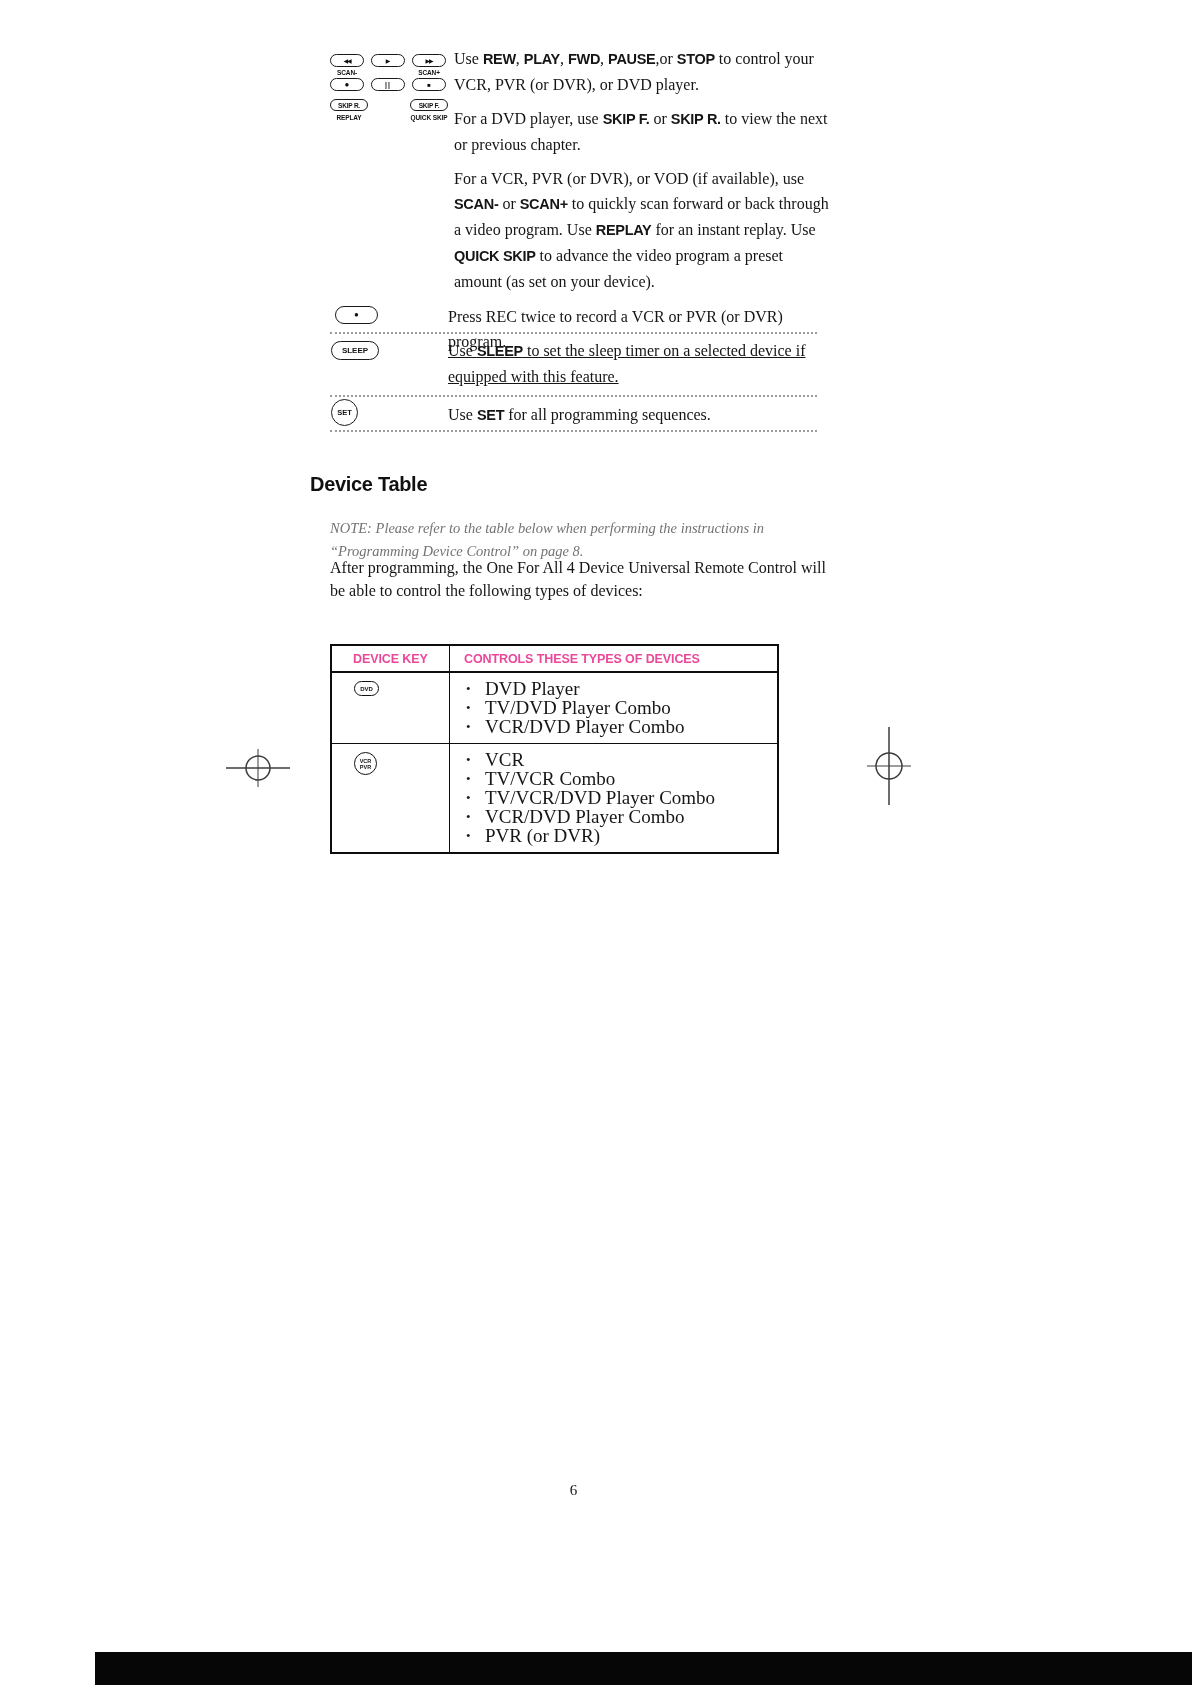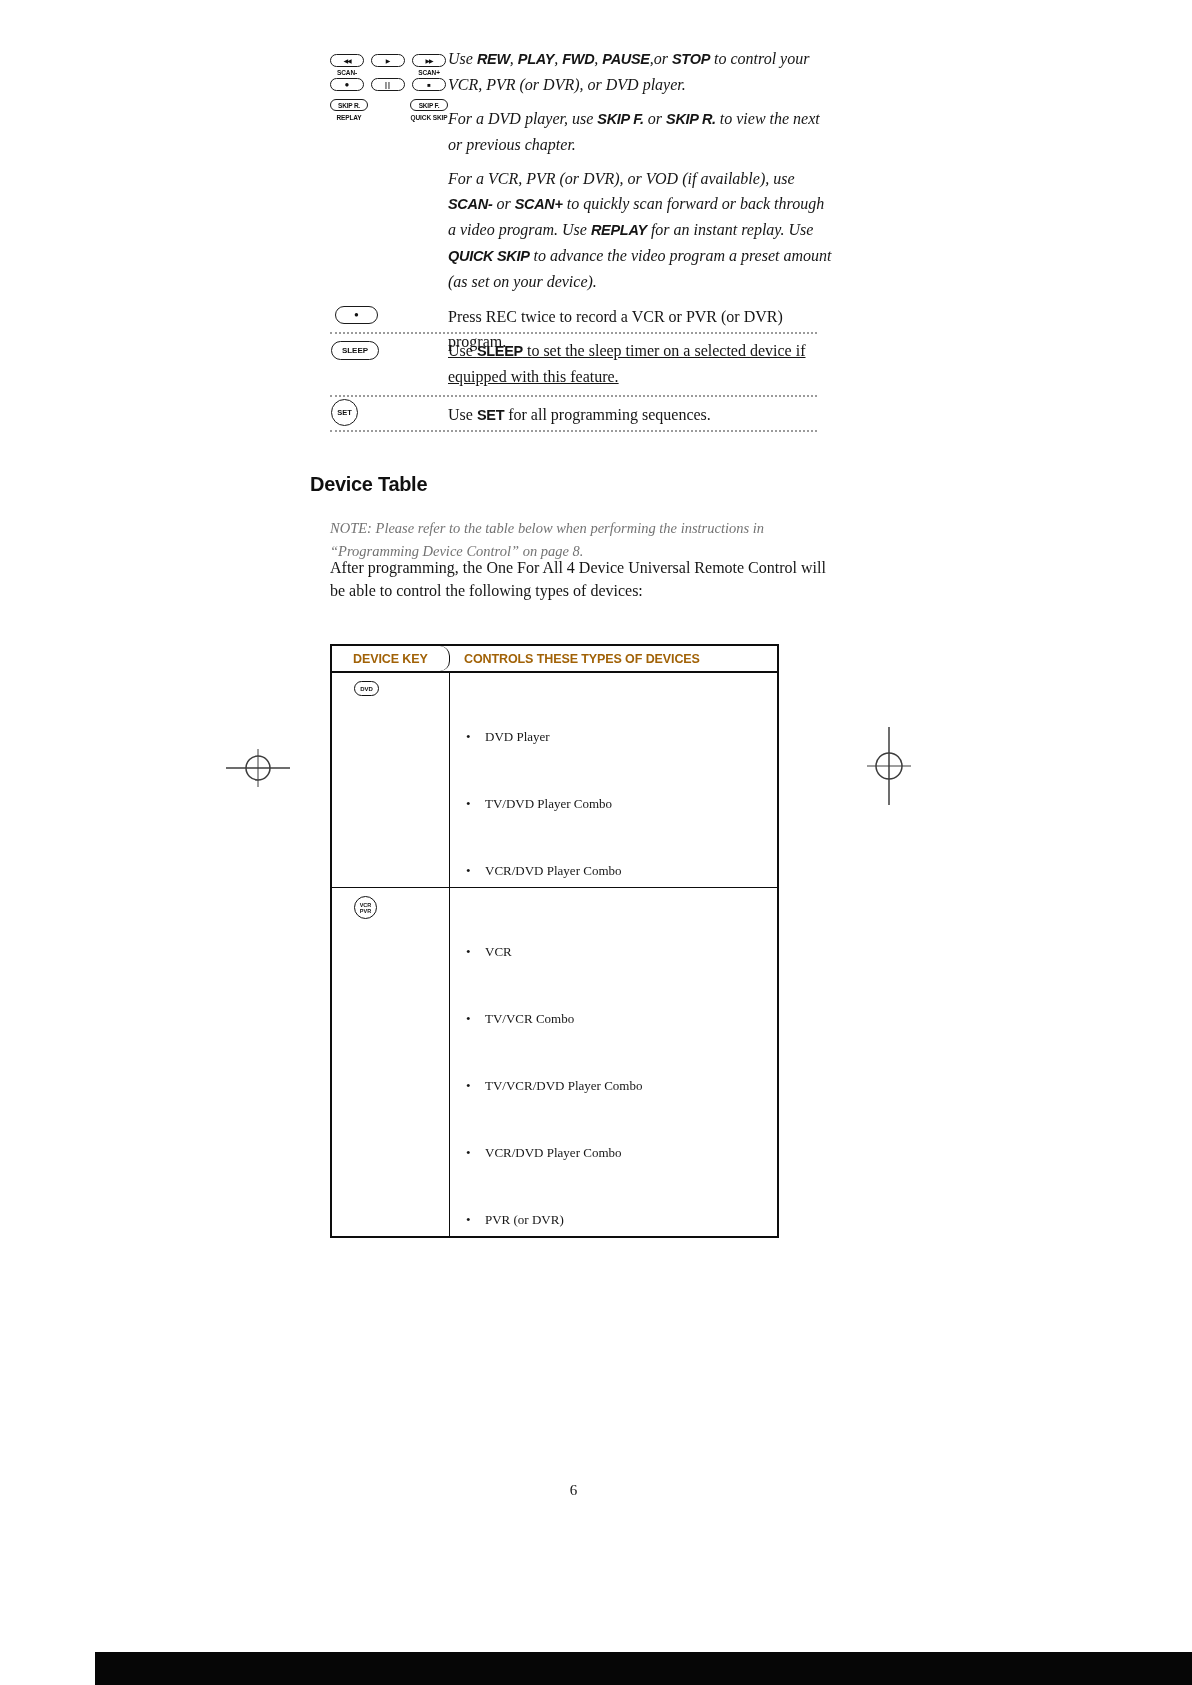--- a/index.html
+++ b/index.html
@@ -17,49 +17,49 @@
   .skippill{width:38px;height:12px;border-radius:7px;
             font:bold 6.5px "Liberation Sans",sans-serif;letter-spacing:-0.2px;color:#111;}
   .glyph{font-size:6px;line-height:1;color:#111;letter-spacing:-1px;}
   .glyph-dot{font-size:8px;letter-spacing:0;}
   .glyph-pause{font:bold 7px "Liberation Sans",sans-serif;letter-spacing:1px;}
   .figlabel{position:absolute;font:bold 6.5px "Liberation Sans",sans-serif;
             text-align:center;color:#111;letter-spacing:-0.1px;}
 
   
   .bodytext{font-size:16px;line-height:25px;color:#151515;}
-  .bodytext p{margin:0 0 9px 0;font-style:italic;}
+  .bodytext p{margin:0 0 9px 6px;}
   .kw{font-family:"Liberation Sans",sans-serif;font-weight:700;font-size:14.5px;letter-spacing:-0.3px;}
   .dots{position:absolute;left:330px;width:487px;height:0;border-top:2px dotted #9b9b9b;}
 
   
   .recbtn{left:335px;top:306px;width:43px;height:18px;border-radius:9px;}
   .sleepbtn{left:331px;top:341px;width:48px;height:19px;border-radius:10px;
             font:bold 8px "Liberation Sans",sans-serif;color:#111;}
   .setbtn{position:absolute;left:331px;top:399px;width:27px;height:27px;border:1.4px solid #1a1a1a;
           border-radius:50%;display:flex;align-items:center;justify-content:center;
           font:bold 7.5px "Liberation Sans",sans-serif;color:#111;background:#fff;box-sizing:border-box;}
 
   
   .h2{font:bold 20px "Liberation Sans",sans-serif;letter-spacing:-0.3px;color:#101010;}
   .note{font:italic 14.5px/23px "Liberation Serif",serif;color:#737373;}
   .intro{font:16px/23px "Liberation Serif",serif;color:#151515;}
 
   
   .dtable{position:absolute;left:330px;top:644px;width:449px;border:2px solid #0d0d0d;background:#fff;box-sizing:border-box;}
   .thead{display:flex;border-bottom:2px solid #0d0d0d;height:25px;}
-  .th{font:bold 12.5px "Liberation Sans",sans-serif;color:#a16207;display:flex;align-items:center;box-sizing:border-box;letter-spacing:-0.1px;border-radius:10px;}
+  .th{font:bold 12.5px "Liberation Sans",sans-serif;color:#ec4899;display:flex;align-items:center;box-sizing:border-box;letter-spacing:-0.1px;}
   .th1{width:118px;border-right:1.5px solid #0d0d0d;padding-left:21px;}
   .th2{flex:1;padding-left:14px;}
   .trow{display:flex;border-bottom:1.5px solid #0d0d0d;}
   .trow:last-child{border-bottom:none;}
   .tkey{width:118px;border-right:1.5px solid #0d0d0d;box-sizing:border-box;padding:8px 0 0 22px;}
   .tcell{flex:1;padding:6px 0 7px 14px;box-sizing:border-box;min-height:34px;}
   ul.items{list-style:none;margin:0;padding:0;}
-  .items li{position:relative;padding-left:21px;font-size:13px;line-height:19px;color:#161616;margin-top:48px;}
+  .items li{position:relative;padding-left:21px;font-size:19px;line-height:19px;color:#161616;}
   .items li::before{content:"•";position:absolute;left:2px;top:0;font-size:13px;}
   .key-pill{width:25px;height:15px;border:1.4px solid #111;border-radius:8px;background:#fff;
             display:flex;align-items:center;justify-content:center;
             font:bold 6px "Liberation Sans",sans-serif;color:#111;box-sizing:border-box;}
   .key-circle{width:23px;height:23px;border:1.4px solid #111;border-radius:50%;background:#fff;
               display:flex;flex-direction:column;align-items:center;justify-content:center;
               font:bold 5.5px/6px "Liberation Sans",sans-serif;color:#111;box-sizing:border-box;}
   .key-circle.single{font-size:6px;width:21px;height:21px;}
 
   .pagenum{position:absolute;left:330px;top:1482px;width:487px;text-align:center;

